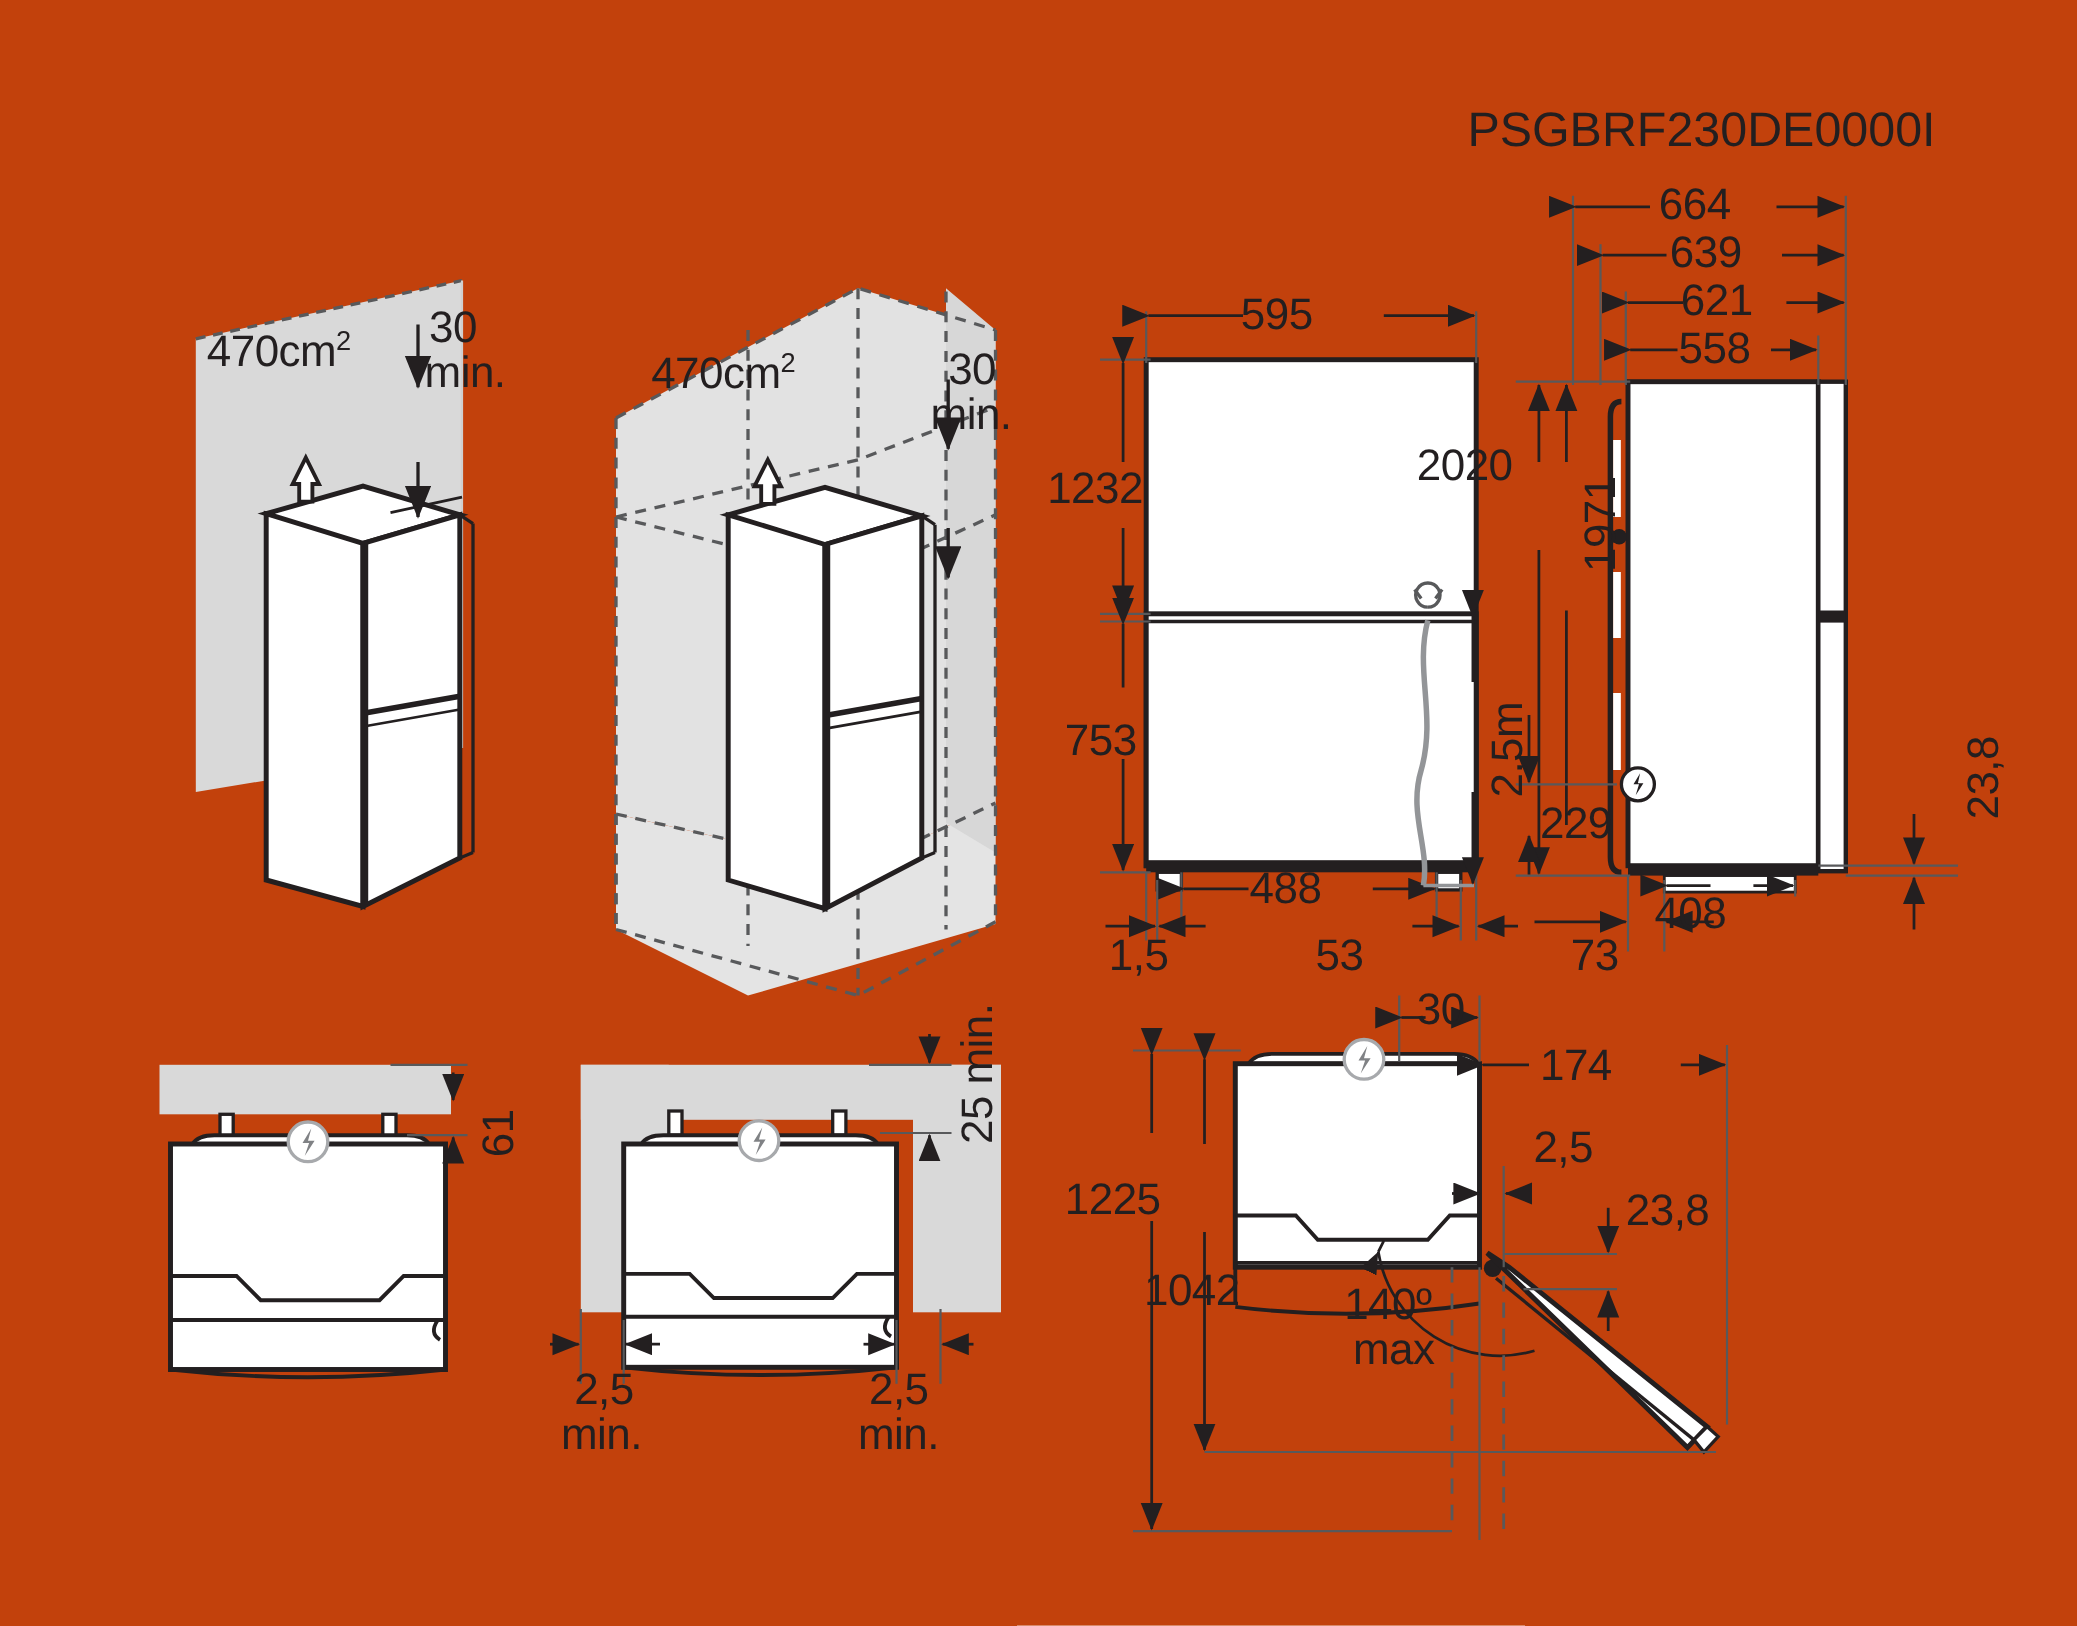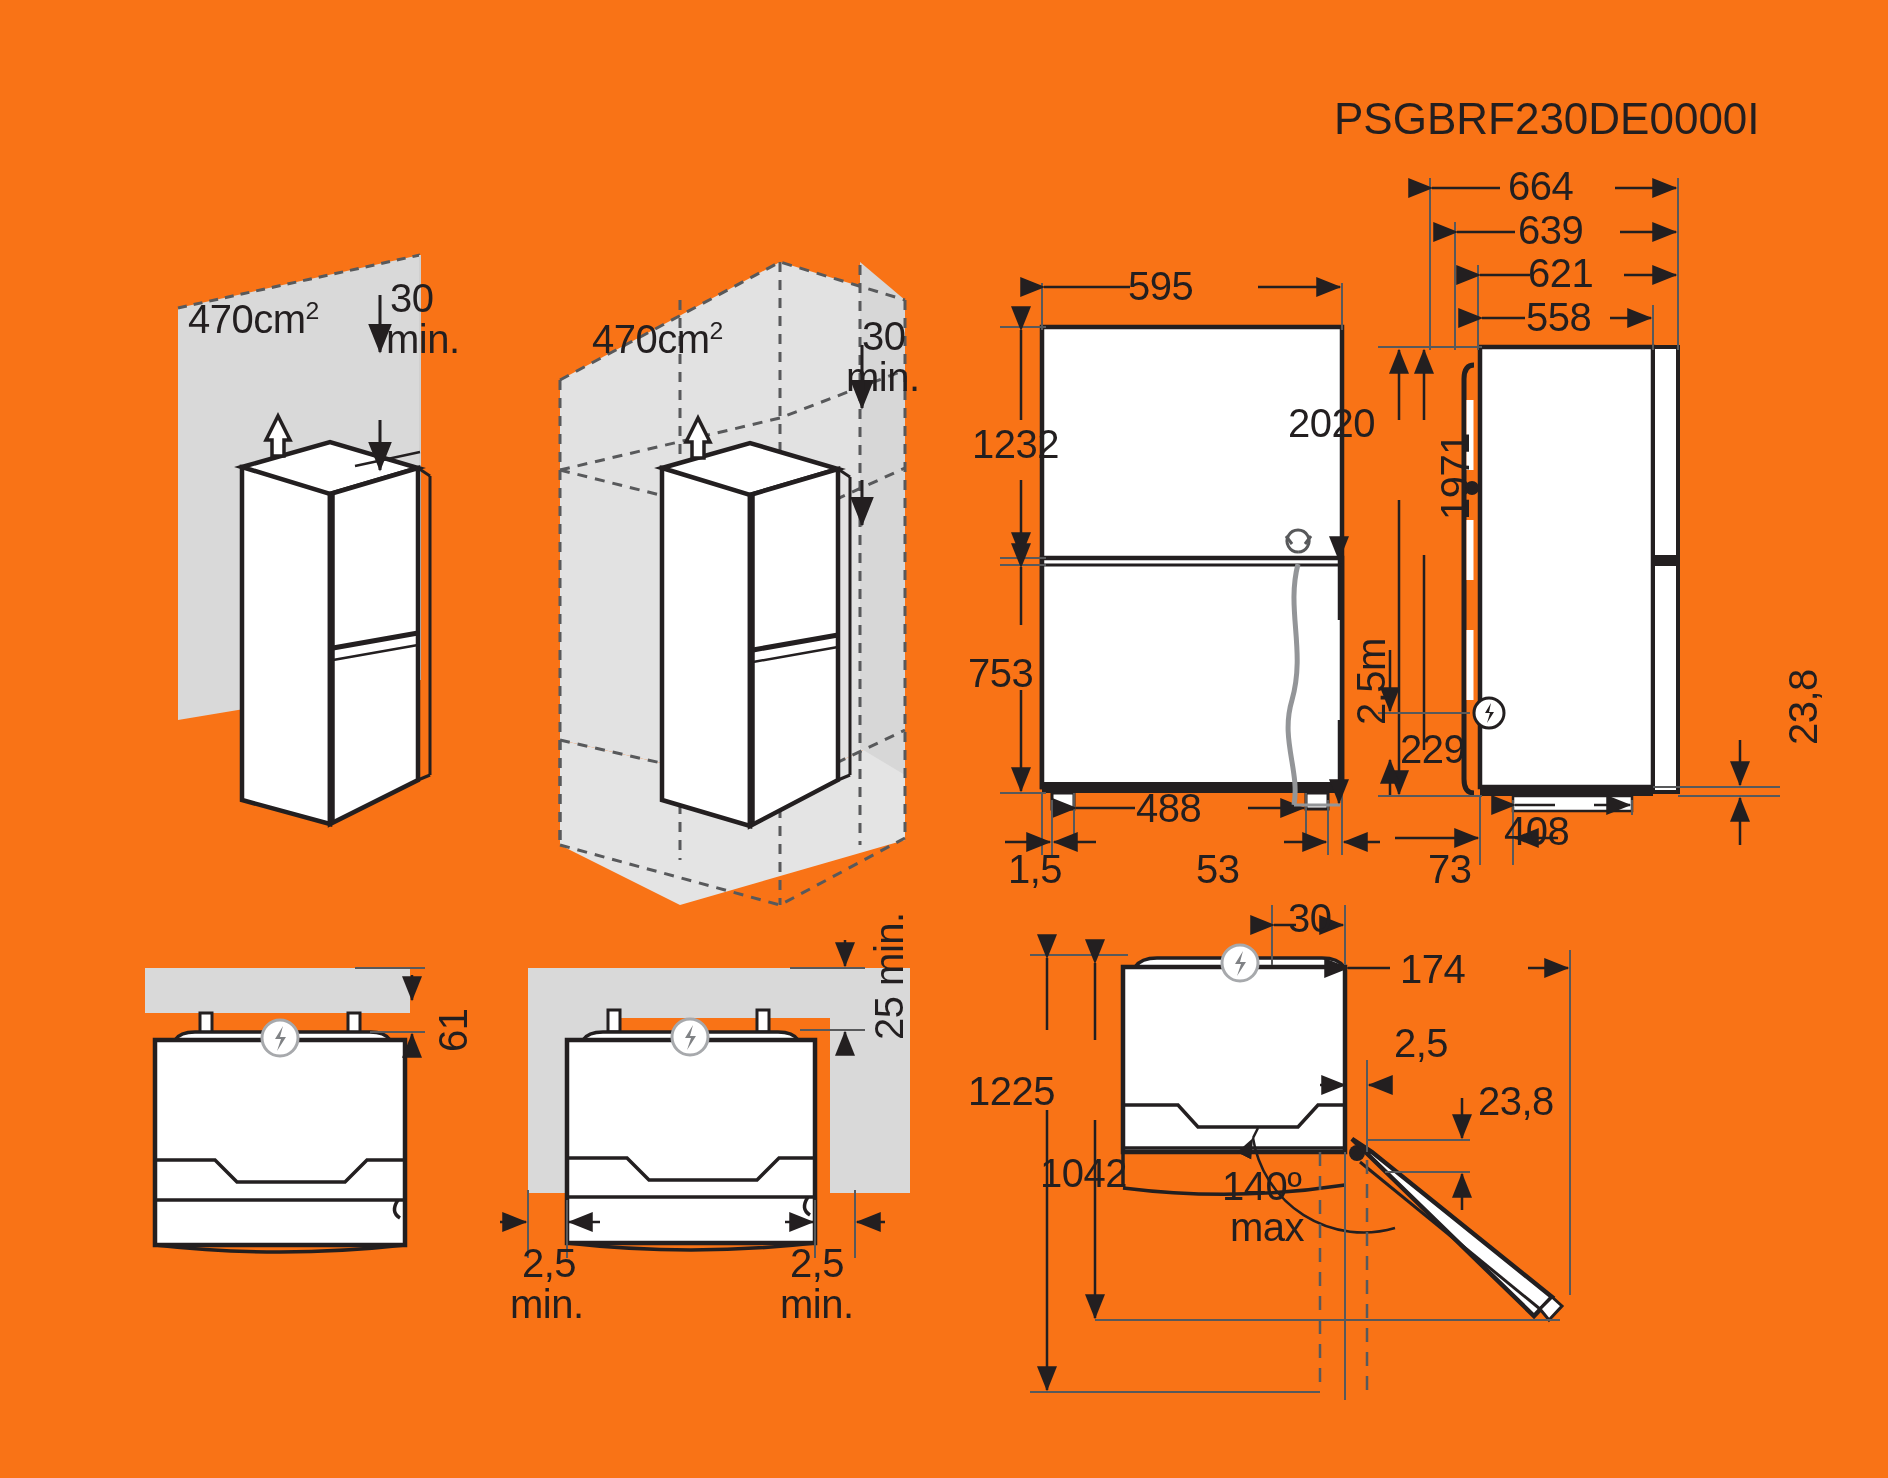--- a/index.html
+++ b/index.html
@@ -7,21 +7,21 @@
     padding: 0;
     background: #ffffff;
   }
   body {
     font-family: "Liberation Sans", sans-serif;
   }
   #sheet {
     position: relative;
     width: 1888px;
     height: 1478px;
-    background: #f97316;
+    background: #c2410c;
     overflow: hidden;
   }
   #sheet svg {
     position: absolute;
     top: 0; left: 0;
     width: 1888px;
     height: 1478px;
   }
   .lbl {
     position: absolute;
@@ -370,21 +370,21 @@
 
   <div class="lbl" style="left:188px; top:298px;"><span>470cm</span><span class="sup">2</span></div>
   <div class="lbl" style="left:390px; top:277px;">30</div>
   <div class="lbl" style="left:386px; top:318px;">min.</div>
 
   <div class="lbl" style="left:592px; top:318px;"><span>470cm</span><span class="sup">2</span></div>
   <div class="lbl" style="left:862px; top:315px;">30</div>
   <div class="lbl" style="left:846px; top:356px;">min.</div>
 
   <div class="lbl" style="left:1128px; top:265px;">595</div>
-  <div class="lbl" style="left:952px; top:423px;margin-left:20px;">1232</div>
+  <div class="lbl" style="left:952px; top:423px;">1232</div>
   <div class="lbl" style="left:968px; top:652px;">753</div>
   <div class="lbl" style="left:1136px; top:787px;">488</div>
   <div class="lbl" style="left:1008px; top:848px;">1,5</div>
   <div class="lbl" style="left:1196px; top:848px;">53</div>
 
   <div class="lbl vert" style="left:1350px; top:725px;">2,5m</div>
 
   <div class="lbl" style="left:1508px; top:165px;">664</div>
   <div class="lbl" style="left:1518px; top:209px;">639</div>
   <div class="lbl" style="left:1528px; top:252px;">621</div>

